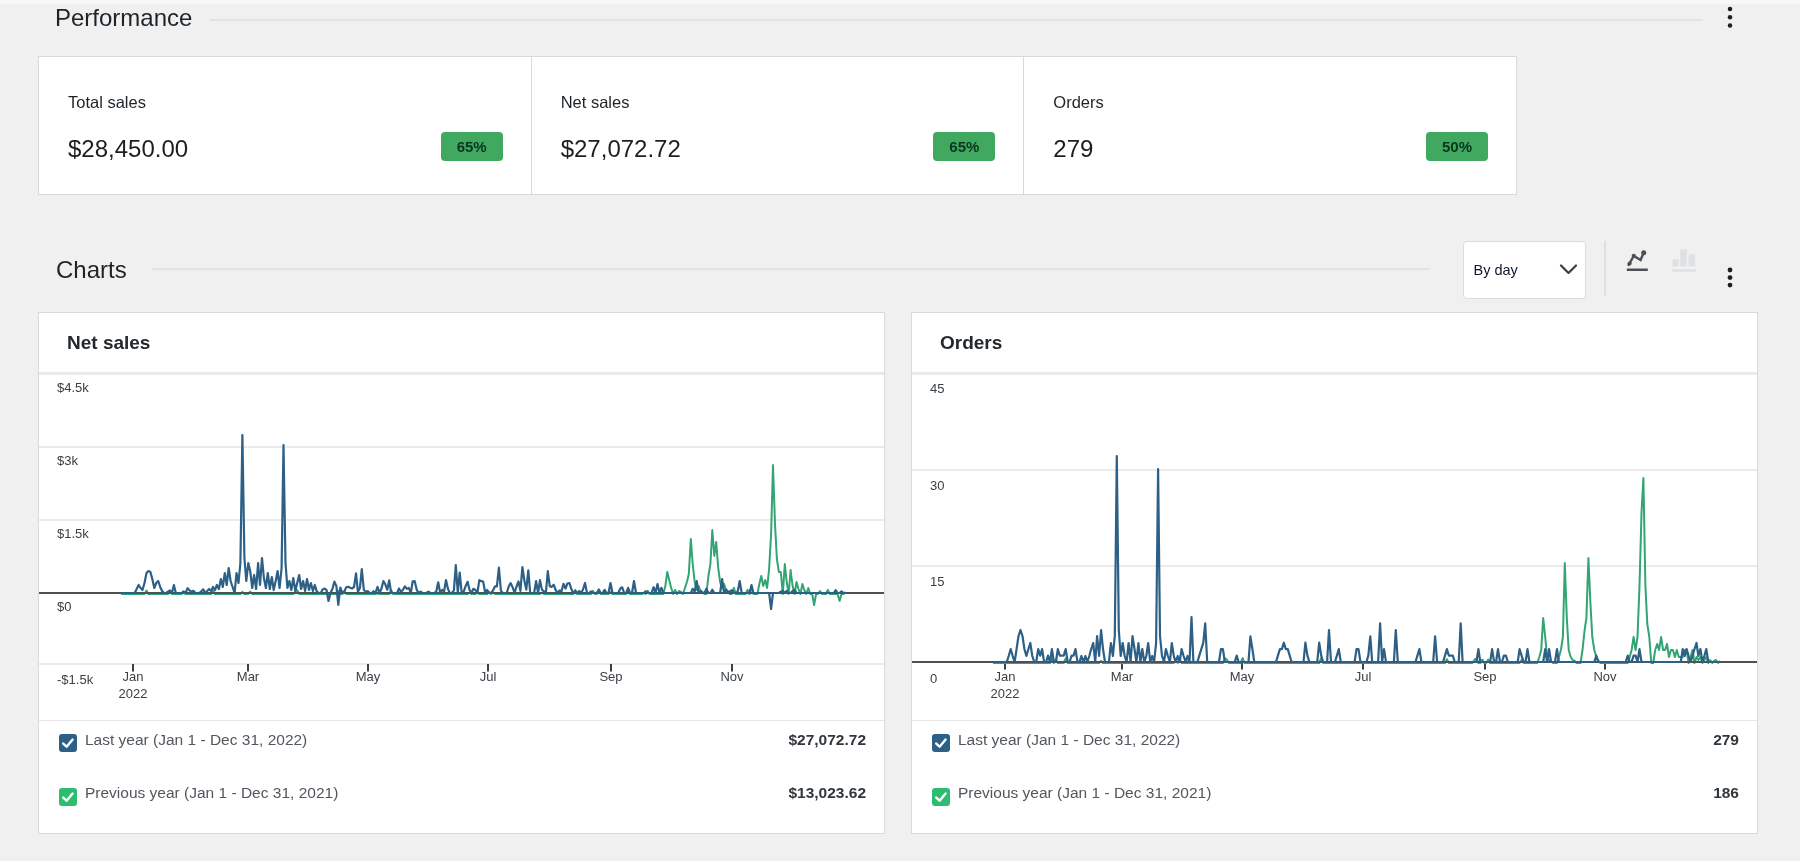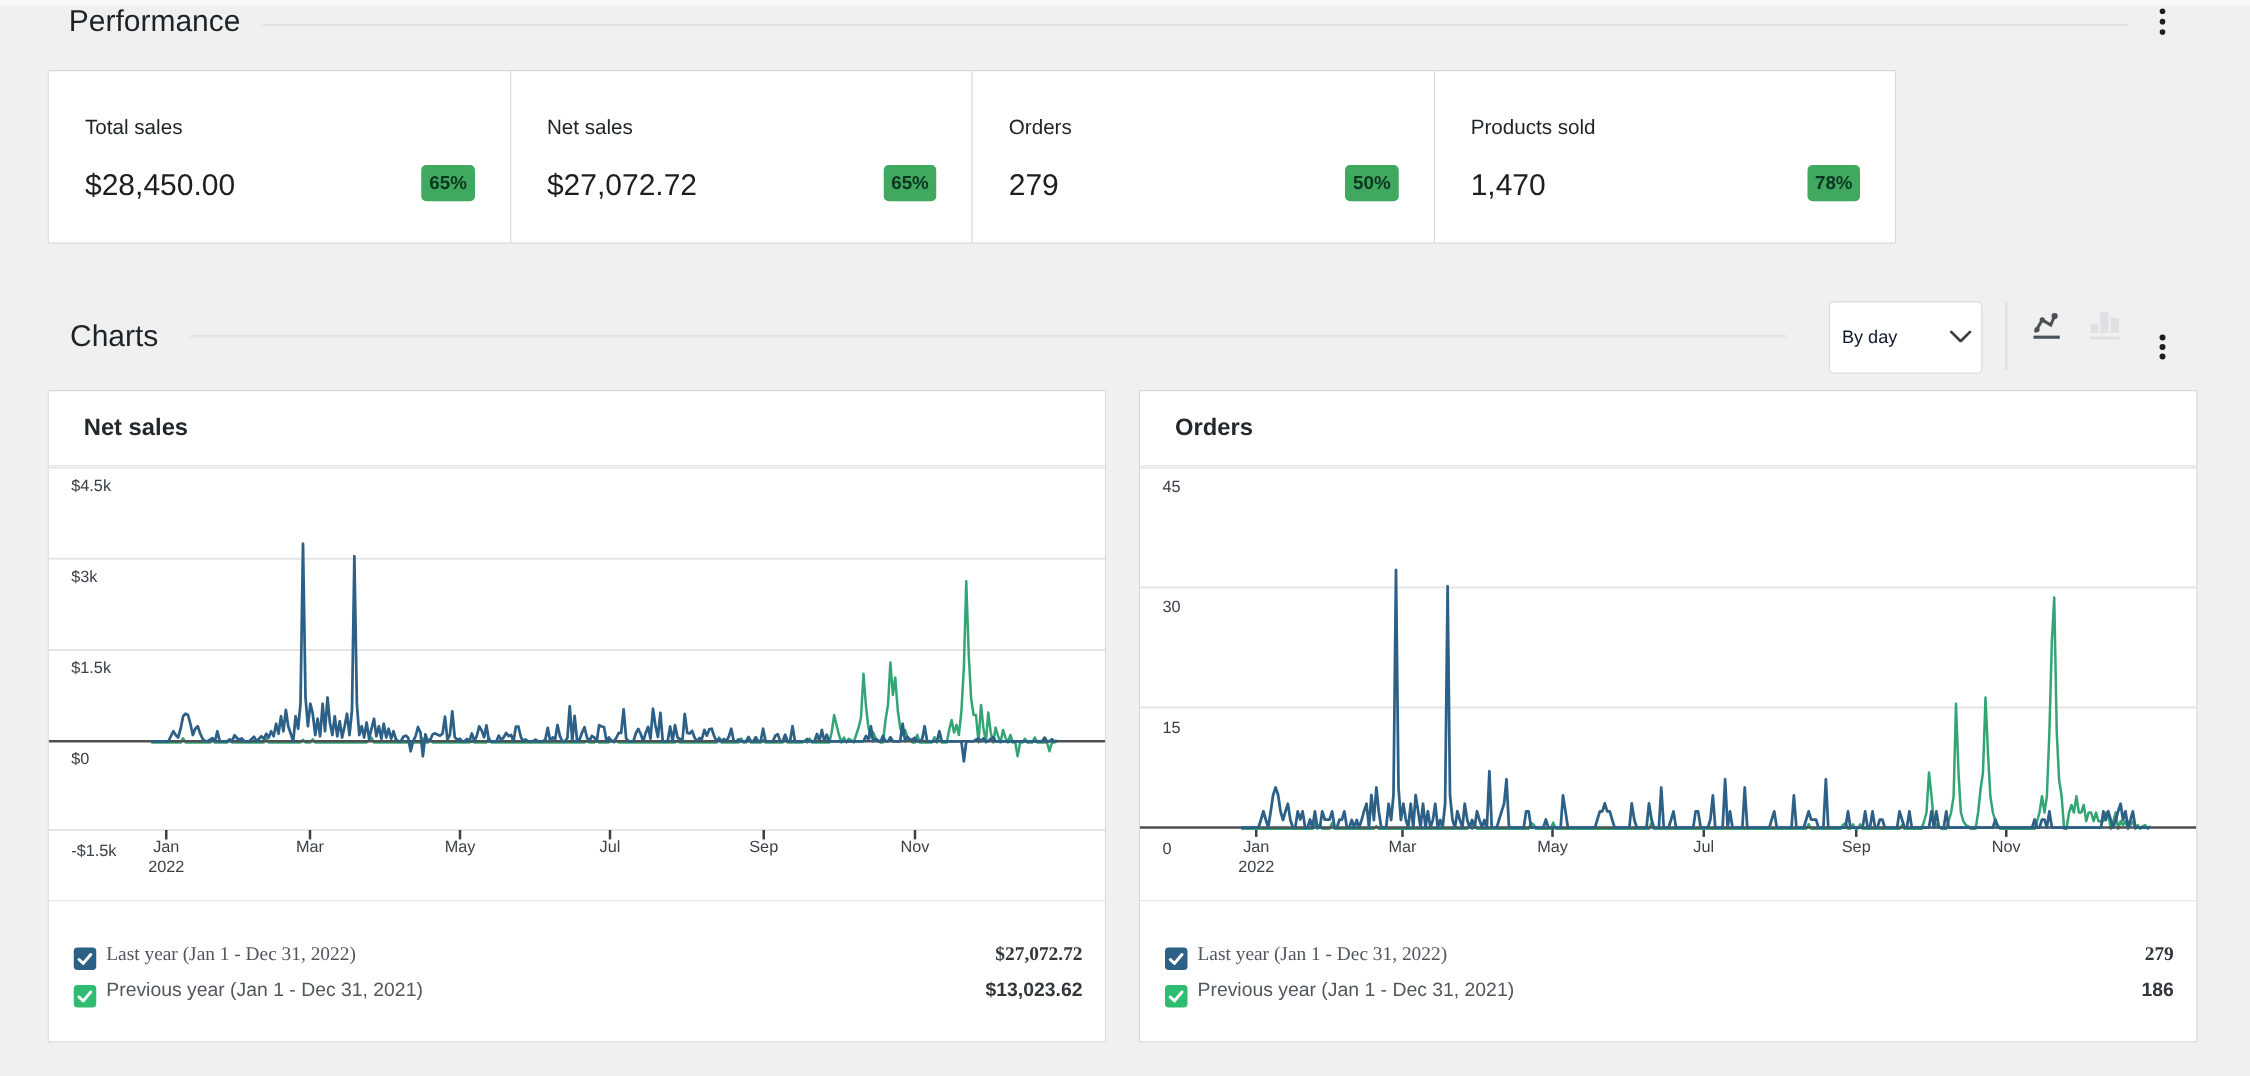--- a/index.html
+++ b/index.html
@@ -4,32 +4,32 @@
 * { margin:0; padding:0; box-sizing:border-box; }
 html,body { width:1800px; height:861px; background:#f0f0f1; font-family:"Liberation Sans", sans-serif; overflow:hidden; position:relative; }
 .topstrip { position:absolute; left:0; top:0; width:1800px; height:4px; background:#f8f8f9; }
 .h2 { position:absolute; font-size:24px; color:#1d2327; font-weight:400; line-height:34px; height:34px; }
 .hrule { position:absolute; height:2px; background:#e3e3e4; }
 .summary { position:absolute; left:38px; top:56px; width:1479px; height:139px; background:#fff; border:1px solid #d9d9dc; display:flex; }
 .card { flex:1; position:relative; border-left:1px solid #d9d9dc; }
 .card.first { border-left:none; }
 .clabel { position:absolute; left:29px; top:37px; font-size:16.5px; color:#1e2327; line-height:17px; }
 .cvalue { position:absolute; left:29px; top:80px; font-size:24px; font-weight:400; color:#1e1e1e; line-height:24px; }
-.badge { position:absolute; right:28px; top:75px; height:29px; line-height:29px; padding:0 6px; border-radius:4px; background:#41a85f; color:#0b3620; font-size:15px; font-weight:700; }
+.badge { position:absolute; right:28px; top:75px; height:29px; line-height:29px; padding:0 16px; border-radius:4px; background:#41a85f; color:#0b3620; font-size:15px; font-weight:700; }
 .selectbox { position:absolute; left:1463px; top:241px; width:123px; height:58px; background:#fff; border:1px solid #dcdcde; border-radius:4px; }
 .selecttxt { position:absolute; left:1473.5px; top:241px; height:46px; line-height:58px; font-size:14.5px; color:#0f172a; }
 .vline { position:absolute; left:1604px; top:241px; width:2px; height:55px; background:#e0e0e2; }
 .panel { position:absolute; top:312px; width:847px; height:522px; background:#fff; border:1px solid #d9d9dc; }
 .phead { position:absolute; left:0; top:0; width:100%; height:60px; border-bottom:1px solid #e7e7e9; }
 .ptitle { position:absolute; left:28px; top:0; height:60px; line-height:60px; font-size:19px; font-weight:700; color:#23282d; }
 .chart { position:absolute; left:0; top:60px; }
 .ax { font-family:"Liberation Sans", sans-serif; font-size:13px; fill:#3a4046; }
 .legend { position:absolute; left:0; top:407px; width:100%; height:113px; border-top:1px solid #e7e7e9; }
 .lrow { position:absolute; left:0; width:100%; height:40px; }
-.lrow:nth-child(1) { top:26px;font-family:Liberation Serif, serif; }
+.lrow:nth-child(1) { top:2px; }
 .lrow:nth-child(2) { top:55.5px;padding-left:28px; }
 .cb { position:absolute; left:20px; top:11px; width:18px; height:18px; border-radius:3px; }
 .cb svg { position:absolute; left:0; top:0; }
 .ltxt { position:absolute; left:46px; top:-3.5px; height:40px; line-height:40px; font-size:15.5px; color:#51575d; }
 .lval { position:absolute; right:18px; top:-3.5px; height:40px; line-height:40px; font-size:15.5px; font-weight:700; color:#32373c; }
 </style></head>
 <body>
 <div class="topstrip"></div>
 <div class="h2" style="left:55px; top:1px;">Performance</div>
 <div class="hrule" style="left:210px; top:19px; width:1493px;"></div>
@@ -46,25 +46,20 @@
     </div>
 <div class="card">
       <div class="clabel">Net sales</div>
       <div class="cvalue">$27,072.72</div>
       <div class="badge">65%</div>
     </div>
 <div class="card">
       <div class="clabel">Orders</div>
       <div class="cvalue">279</div>
       <div class="badge">50%</div>
-    </div>
-<div class="card">
-      <div class="clabel">Products sold</div>
-      <div class="cvalue">1,470</div>
-      <div class="badge">78%</div>
     </div>
 </div>
 <div class="h2" style="left:56px; top:253px;">Charts</div>
 <div class="hrule" style="left:152px; top:268px; width:1277px;"></div>
 <div class="selectbox"></div>
 <div class="selecttxt">By day</div>
 <svg style="position:absolute;left:1558px;top:262px" width="20" height="12" viewBox="0 0 20 12">
     <polyline points="3,3.5 10.5,11 18,3.5" fill="none" stroke="#3a3f44" stroke-width="2.2" stroke-linecap="round" stroke-linejoin="round"></polyline>
   </svg>
 <div class="vline"></div>

